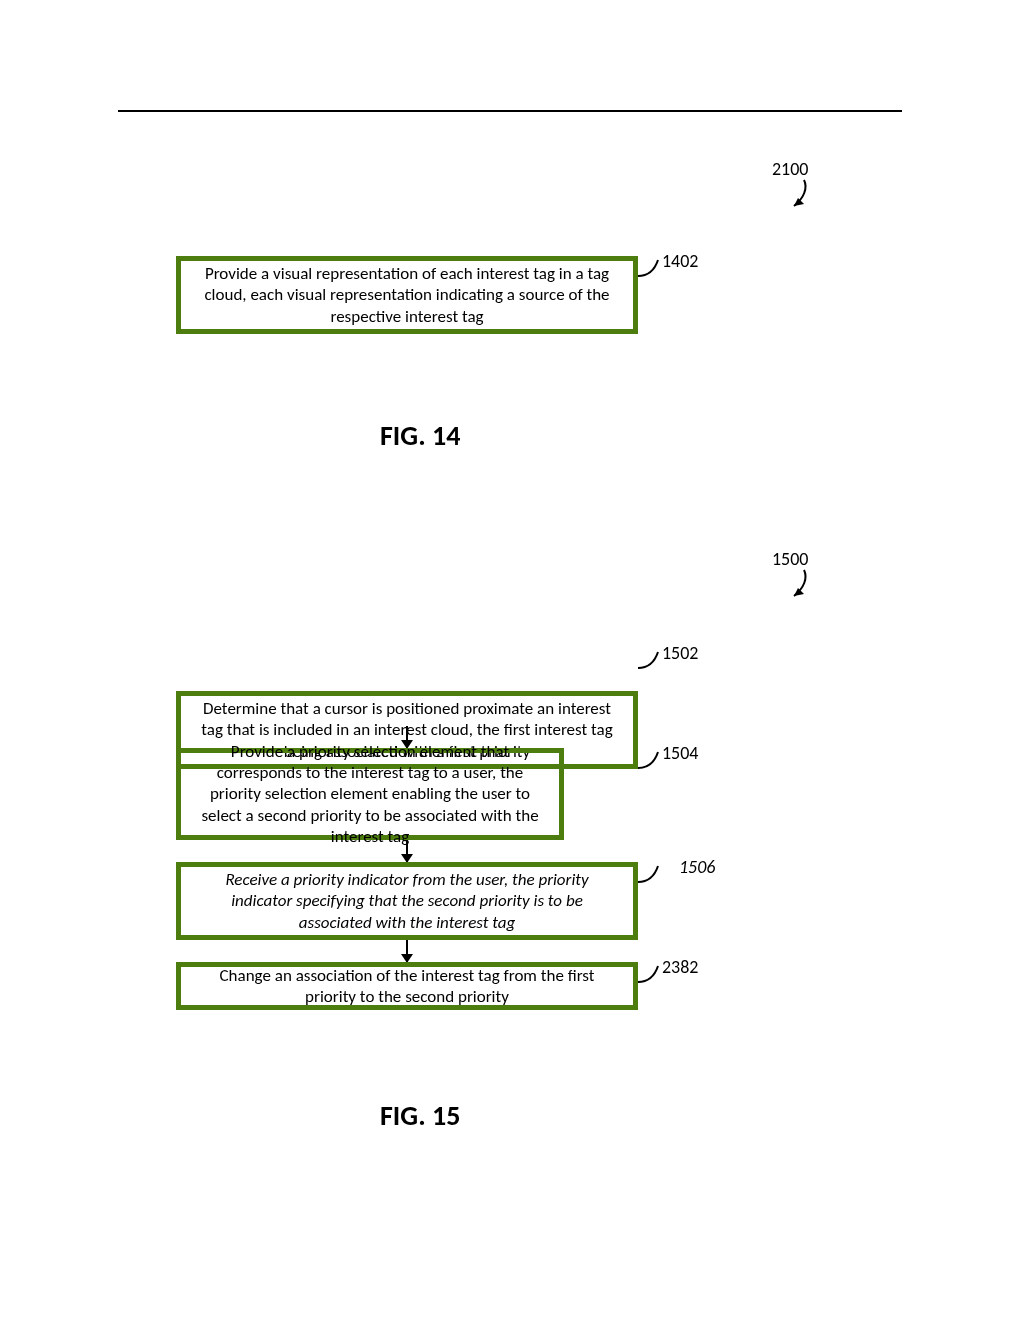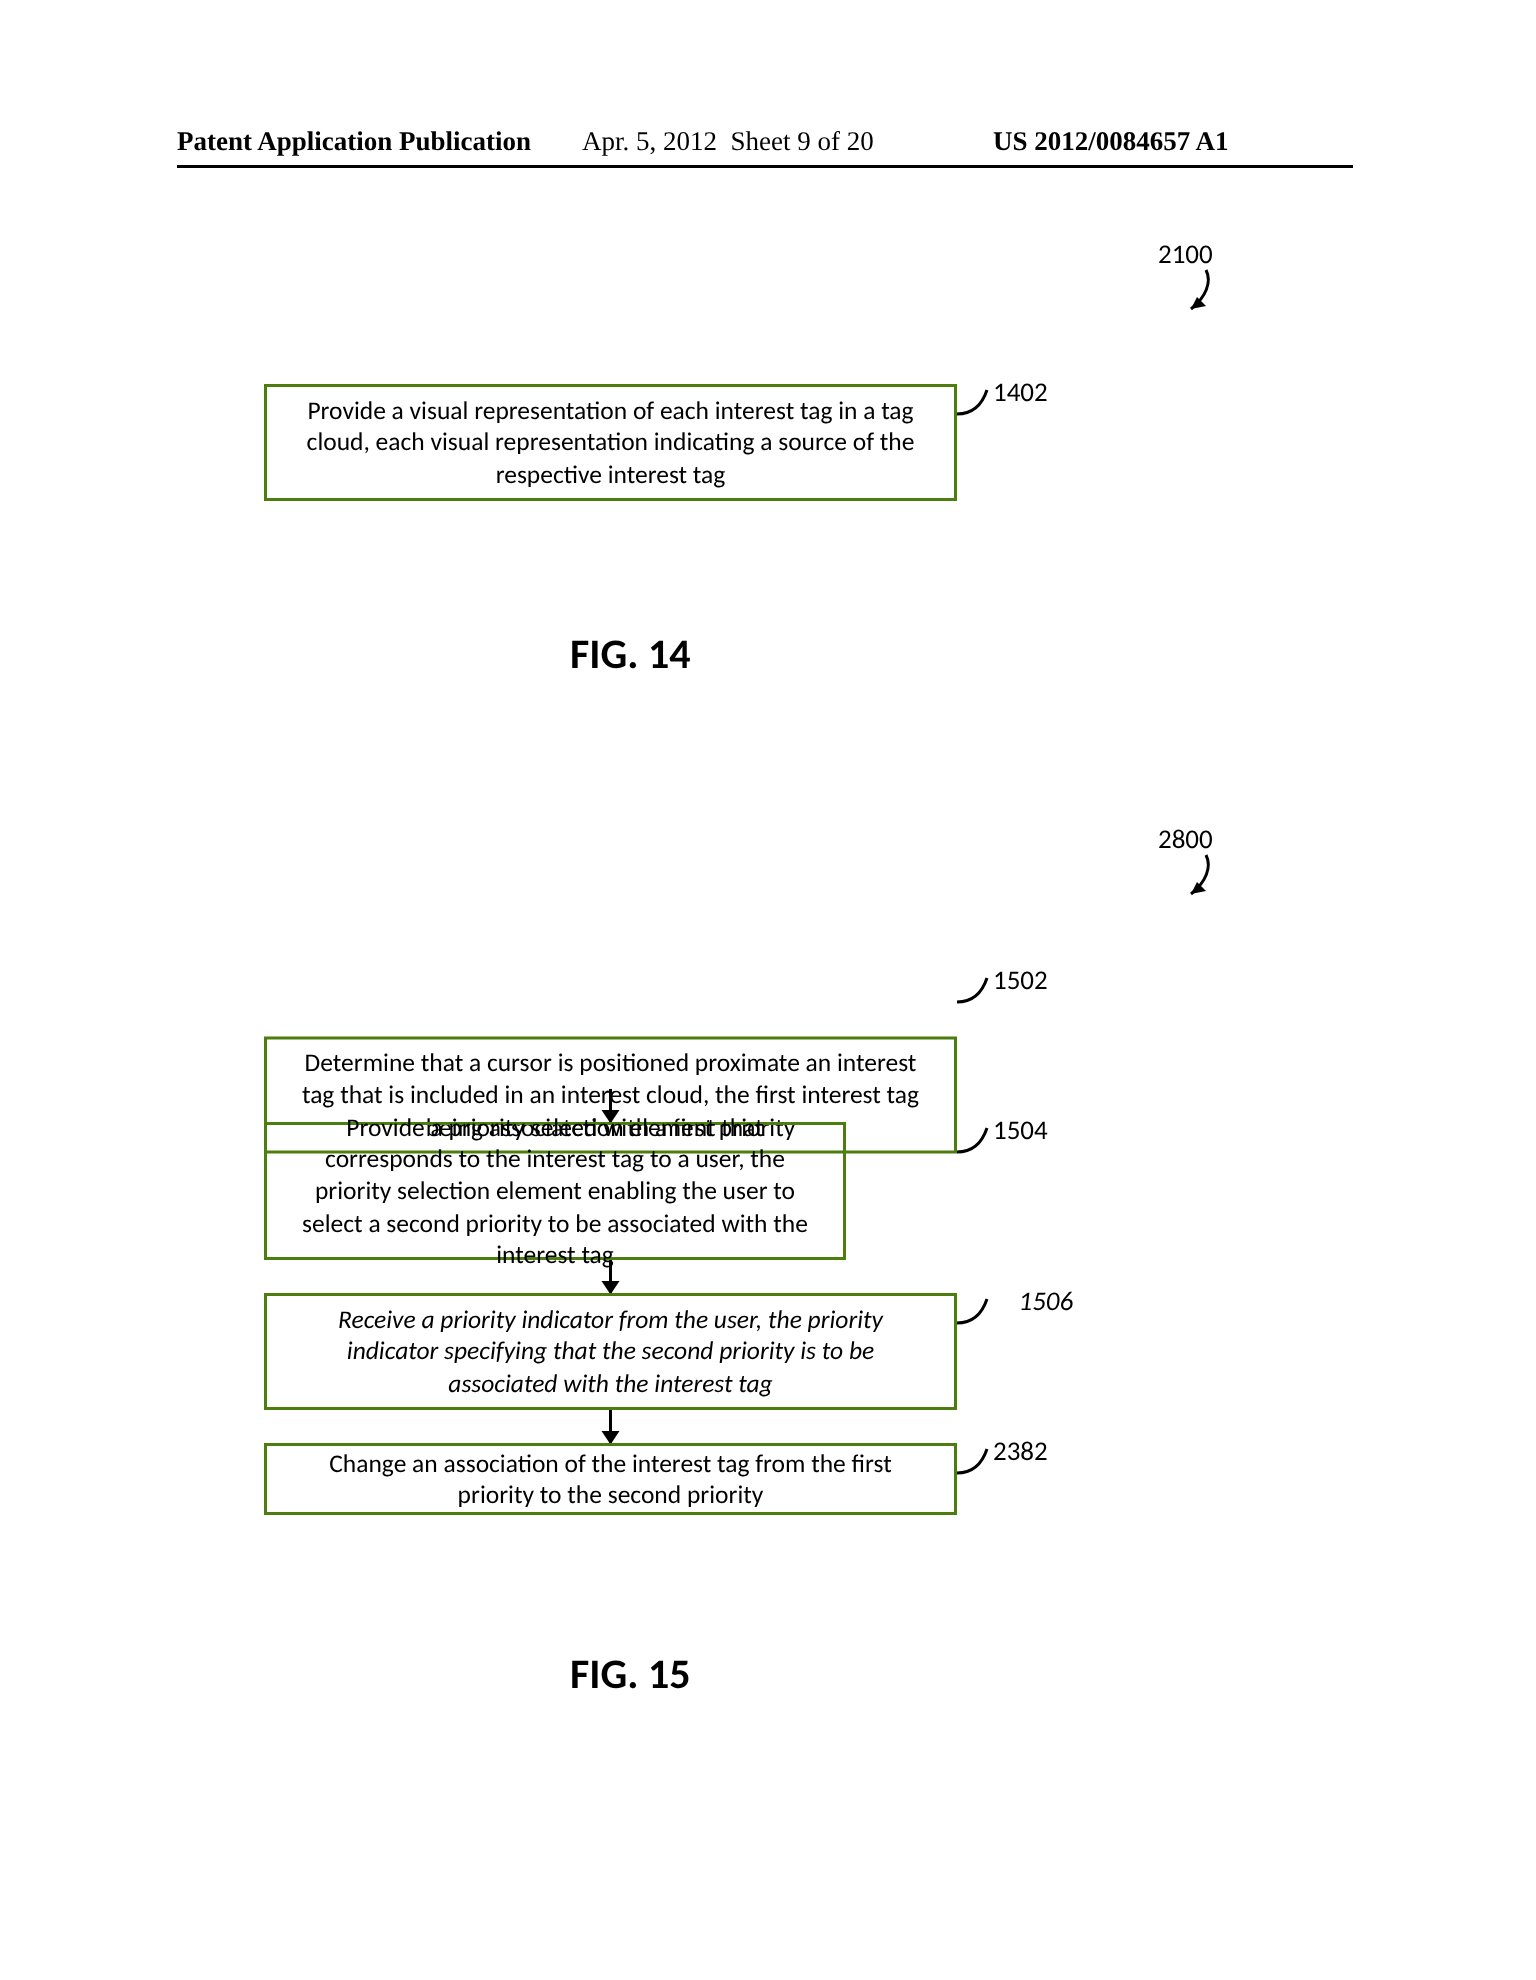--- a/index.html
+++ b/index.html
@@ -7,21 +7,21 @@
   .page { position: relative; width: 1024px; height: 1320px; }
 
   
   .hdr { position: absolute; top: 84px; left: 0; right: 0; height: 26px; }
   .hdr .left  { position: absolute; left: 118px; top: 0; font-weight: bold; font-size: 18px; }
   .hdr .mid   { position: absolute; left: 388px; top: 0; font-size: 18px; }
   .hdr .right { position: absolute; left: 662px; top: 0; font-weight: bold; font-size: 18px; }
   .rule { position: absolute; top: 110px; left: 118px; width: 784px; height: 0; border-top: 2px solid #000; }
 
   
-  .box { position: absolute; border: 2px solid #4d7c0f; font-family: Calibri, Arial, sans-serif; font-size: 17px; line-height: 1.25; text-align: center; display: flex; align-items: center; justify-content: center; padding: 6px 18px; }
+  .box { position: absolute; border: 5px solid #4d7c0f; font-family: Calibri, Arial, sans-serif; font-size: 17px; line-height: 1.25; text-align: center; display: flex; align-items: center; justify-content: center; padding: 6px 18px; }
   .lbl { position: absolute; font-family: Calibri, Arial, sans-serif; font-size: 18px; }
   .figcap { position: absolute; font-family: Calibri, Arial, sans-serif; font-size: 28px; font-weight: 600; }
 
   
   .arr { position: absolute; width: 2px; background: #000; }
   .arr .head { position: absolute; left: -5px; bottom: -1px; width: 0; height: 0; border-left: 6px solid transparent; border-right: 6px solid transparent; border-top: 9px solid #000; }
 
   
   .hook { position: absolute; width: 30px; height: 36px; }
   .hook svg { position: absolute; left: 0; top: 0; overflow: visible; }
@@ -58,25 +58,20 @@
   #lbl1508 { left: 662px; top: 956px; }
   #hook1508 { left: 638px; top: 964px; width: 26px; height: 22px; }
 
   #fig15 { left: 380px; top: 1098px; }
 </style>
 </head>
 <body>
 
 <div class="page">
 
-  <div class="hdr">
-    <span class="left">Patent Application Publication</span>
-    <span class="mid"><span>Apr. 5, 2012</span>&nbsp;&nbsp;<span>Sheet 9 of 20</span></span>
-    <span class="right">US 2012/0084657 A1</span>
-  </div>
   <div class="rule"></div>
 
   <span id="lbl1400" class="lbl">2100</span>
   <span id="hook1400" class="hook">
     <svg width="30" height="36">
         <path d="M14 2 C18 10 14 20 4 28" fill="none" stroke="#000" stroke-width="2"></path>
         <path d="M4 28 l10 -2 l-6 -6 z" fill="#000"></path>
       </svg>
   </span>
 
@@ -85,21 +80,21 @@
     </div>
   <span id="lbl1402" class="lbl">1402</span>
   <span id="hook1402" class="hook">
     <svg width="26" height="22">
         <path d="M0 18 C8 18 16 14 20 2" fill="none" stroke="#000" stroke-width="2"></path>
       </svg>
   </span>
 
   <span id="fig14" class="figcap">FIG. 14</span>
 
-  <span id="lbl1500" class="lbl">2800</span>
+  <span id="lbl1500" class="lbl">1500</span>
   <span id="hook1500" class="hook">
     <svg width="30" height="36">
         <path d="M14 2 C18 10 14 20 4 28" fill="none" stroke="#000" stroke-width="2"></path>
         <path d="M4 28 l10 -2 l-6 -6 z" fill="#000"></path>
       </svg>
   </span>
 
   <div id="box1502" class="box">
       <span>Determine that a cursor is positioned proximate an interest tag that is included in an interest cloud, the first interest tag being associated with a first priority</span>
     </div>

